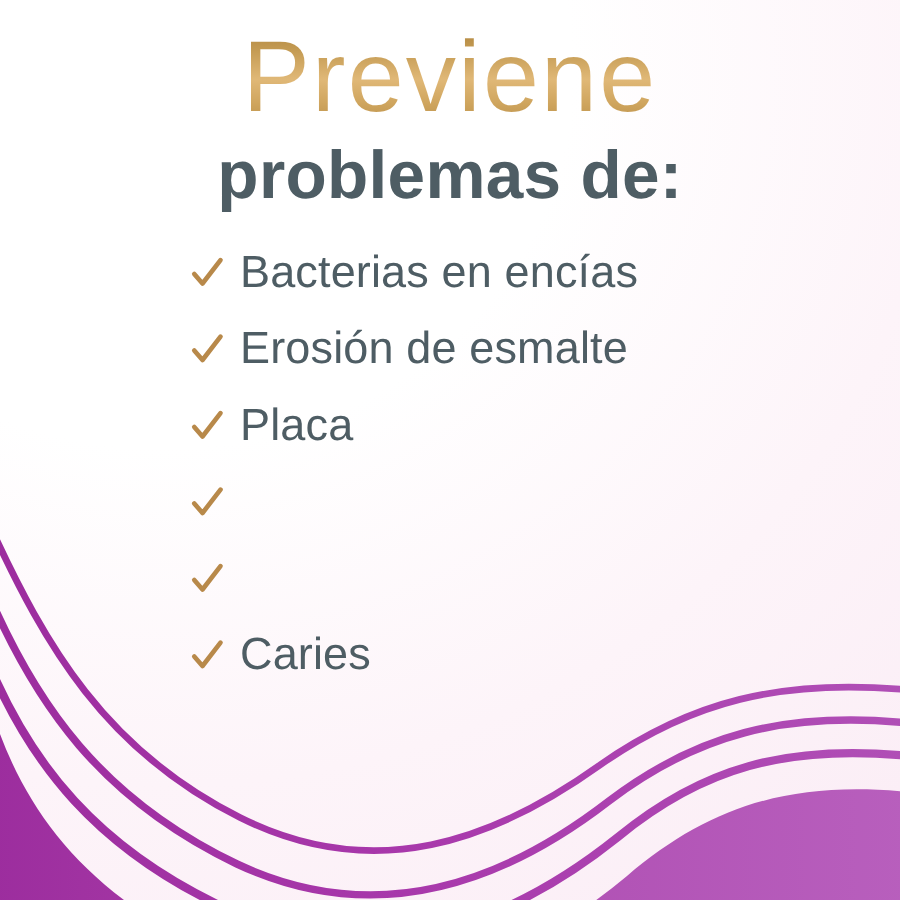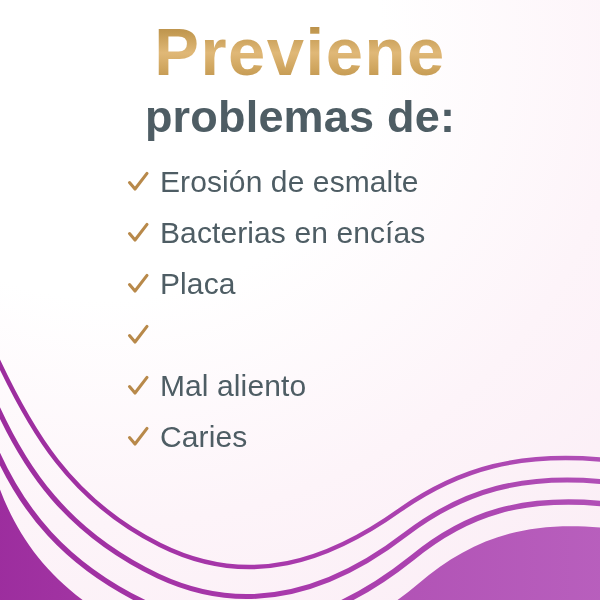--- a/index.html
+++ b/index.html
@@ -39,21 +39,21 @@
     left: 0;
     top: 18px;
     width: 600px;
     text-align: center;
     line-height: 1;
   }
 
   .title-main {
     display: block;
     font-size: 67px;
-    font-weight: bold;
+    font-weight: normal;
     letter-spacing: 1.5px;
     background: linear-gradient(to bottom, #b0853f 0%, #c39a52 22%, #e0b877 52%, #cfa55e 76%, #b98f49 100%);
     -webkit-background-clip: text;
     background-clip: text;
     color: transparent;
     -webkit-text-fill-color: transparent;
   }
 
   .title-sub {
     display: block;
@@ -142,28 +142,28 @@
     <span class="title-main">Previene</span>
     <span class="title-sub">problemas de:</span>
   </div>
 
   <ul class="checklist">
 
     <li class="check-item">
       <svg class="check-mark" viewBox="0 0 24 24">
         <path d="M3.5 12.6 L9 19 L21 3.4" fill="none" stroke="#b8894a" stroke-width="3.1" stroke-linecap="round" stroke-linejoin="round"></path>
       </svg>
-      <span class="check-label">Erosión de esmalte</span>
+      <span class="check-label">Bacterias en encías</span>
     </li>
 
     <li class="check-item">
       <svg class="check-mark" viewBox="0 0 24 24">
         <path d="M3.5 12.6 L9 19 L21 3.4" fill="none" stroke="#b8894a" stroke-width="3.1" stroke-linecap="round" stroke-linejoin="round"></path>
       </svg>
-      <span class="check-label">Bacterias en encías</span>
+      <span class="check-label">Erosión de esmalte</span>
     </li>
 
 
 
     <li class="check-item">
       <svg class="check-mark" viewBox="0 0 24 24">
         <path d="M3.5 12.6 L9 19 L21 3.4" fill="none" stroke="#b8894a" stroke-width="3.1" stroke-linecap="round" stroke-linejoin="round"></path>
       </svg>
       <span class="check-label">Placa</span>
     </li>
@@ -171,21 +171,20 @@
     <li class="check-item">
       <svg class="check-mark" viewBox="0 0 24 24">
         <path d="M3.5 12.6 L9 19 L21 3.4" fill="none" stroke="#b8894a" stroke-width="3.1" stroke-linecap="round" stroke-linejoin="round"></path>
       </svg>
     </li>
 
     <li class="check-item">
       <svg class="check-mark" viewBox="0 0 24 24">
         <path d="M3.5 12.6 L9 19 L21 3.4" fill="none" stroke="#b8894a" stroke-width="3.1" stroke-linecap="round" stroke-linejoin="round"></path>
       </svg>
-      <span class="check-label">Mal aliento</span>
     </li>
 
     <li class="check-item">
       <svg class="check-mark" viewBox="0 0 24 24">
         <path d="M3.5 12.6 L9 19 L21 3.4" fill="none" stroke="#b8894a" stroke-width="3.1" stroke-linecap="round" stroke-linejoin="round"></path>
       </svg>
       <span class="check-label">Caries</span>
     </li>
 
   </ul>

